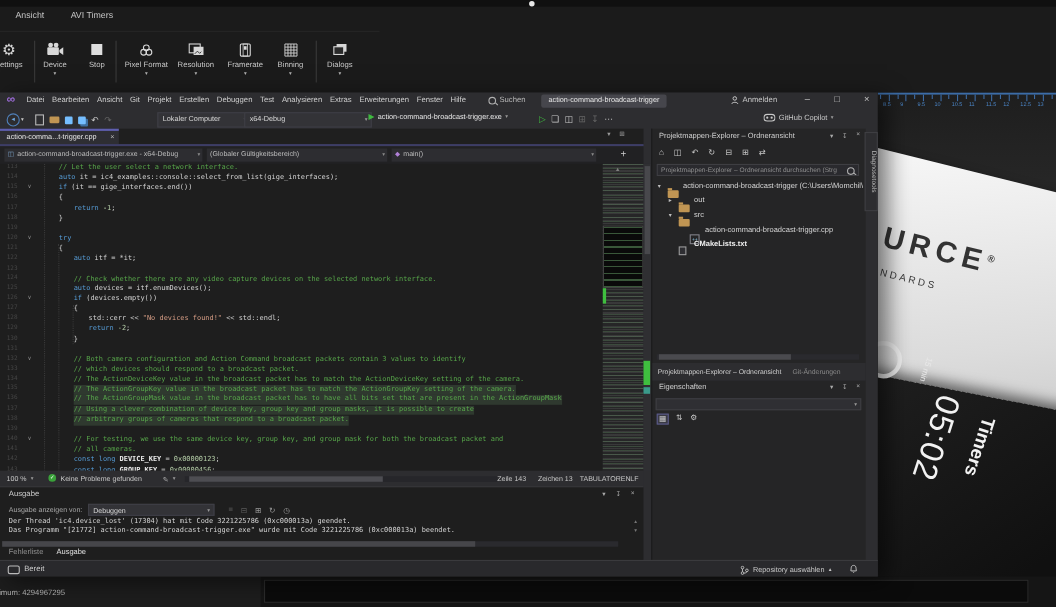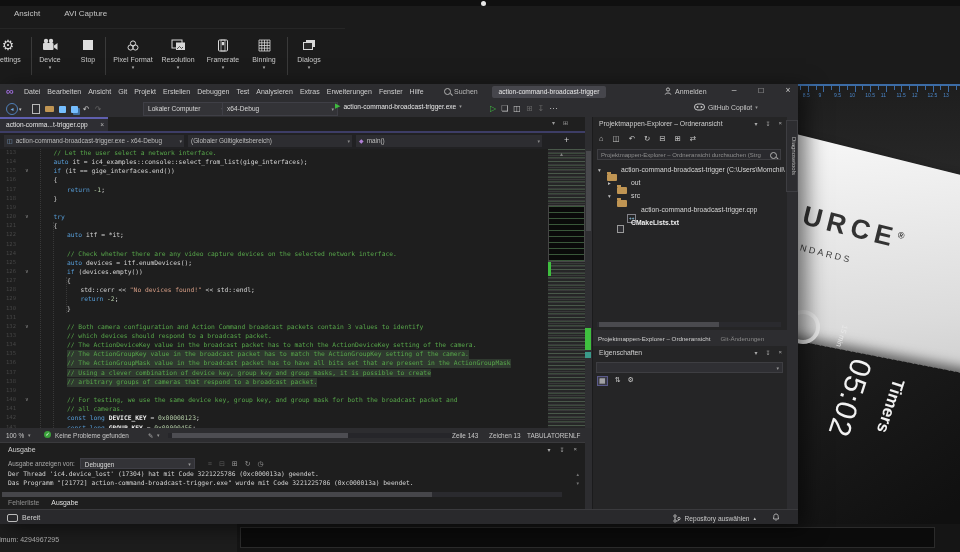--- a/index.html
+++ b/index.html
@@ -175,21 +175,21 @@
 </style>
 </head>
 <body>
 
 <div id="screen">
 
   <div class="ab" id="bg-app">
     <div class="ab" id="topband"></div>
     <div class="ab" id="bg-tabs">
       <span>Ansicht</span>
-      <span>AVI Capture</span>
+      <span>AVI Timers</span>
     </div>
     <div class="ab" id="bg-toolbar">
         <div class="cbtn" style="left: -16px; width: 48px;">
           <div class="ci">
             <span style="font-size:14px;color:#d8d8d8;line-height:15px">⚙</span>
           </div>
           <div class="clbl">Settings</div>
           <div class="carr"></div>
         </div>
         <div class="cbtn" style="left: 28px; width: 44px;">

